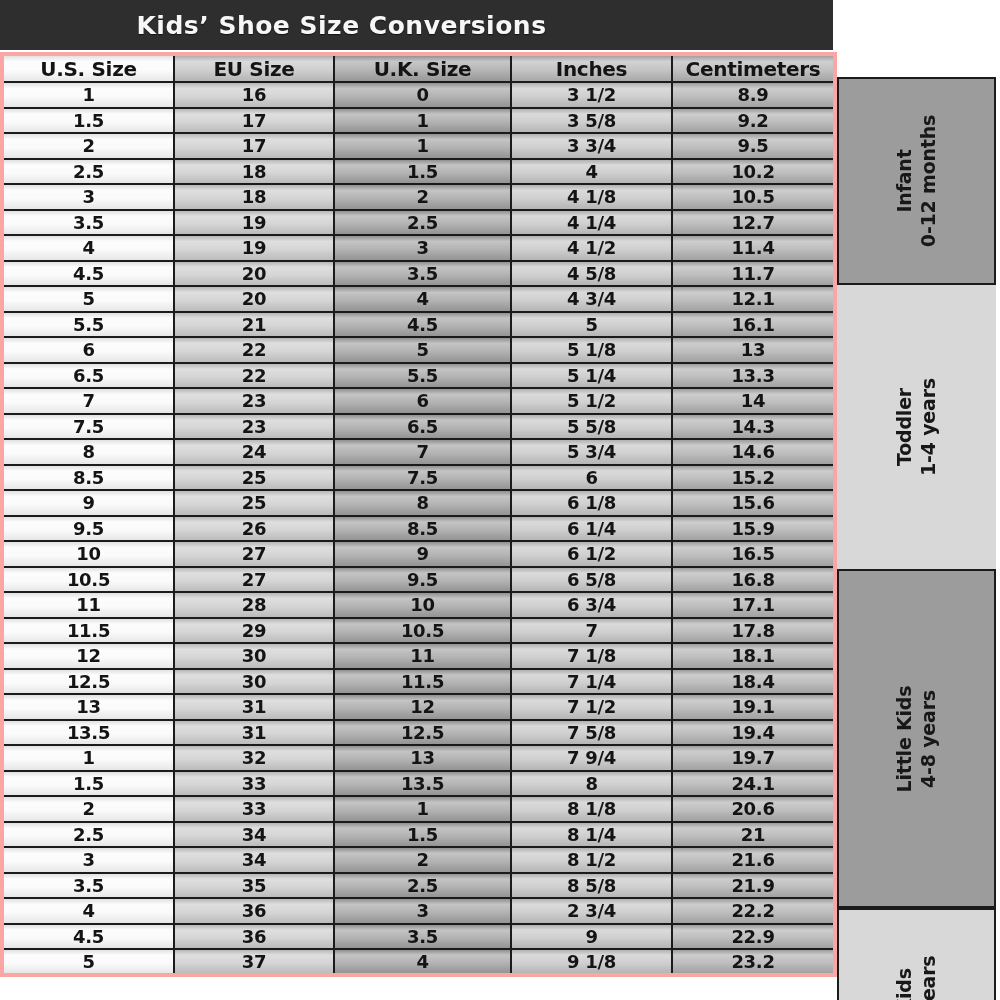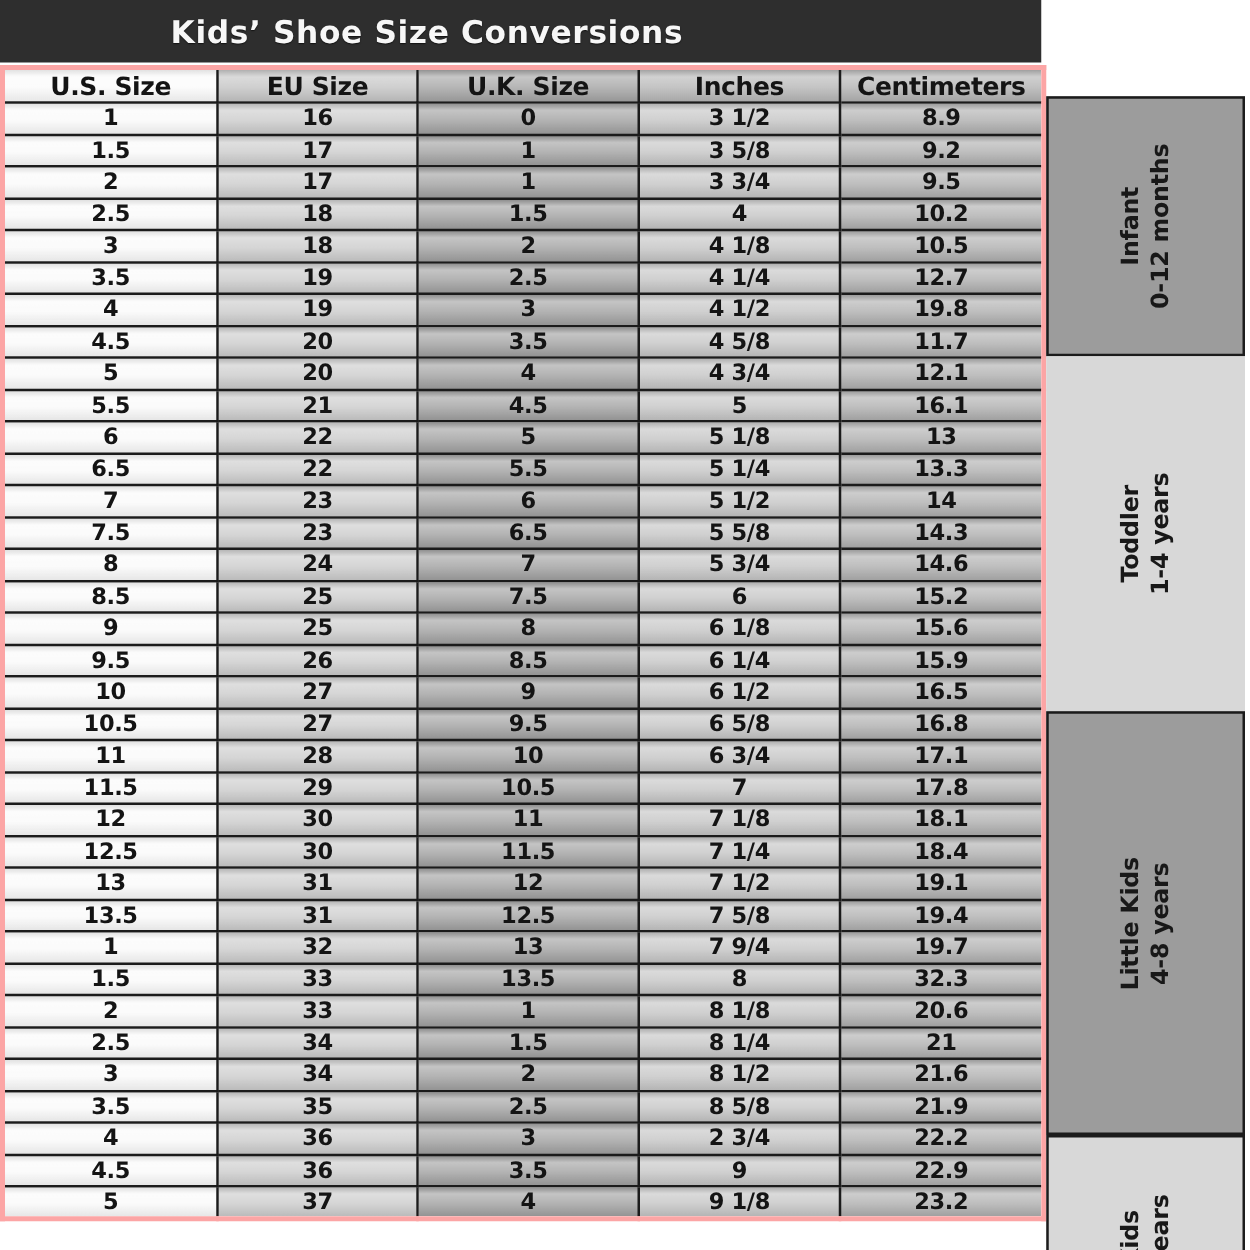--- a/index.html
+++ b/index.html
@@ -127,21 +127,21 @@
           <td class="c1">19</td>
           <td class="c2">2.5</td>
           <td class="c3">4 1/4</td>
           <td class="c4">12.7</td>
         </tr>
         <tr>
           <td class="c0">4</td>
           <td class="c1">19</td>
           <td class="c2">3</td>
           <td class="c3">4 1/2</td>
-          <td class="c4">19.8</td>
+          <td class="c4">11.4</td>
         </tr>
         <tr>
           <td class="c0">4.5</td>
           <td class="c1">20</td>
           <td class="c2">3.5</td>
           <td class="c3">4 5/8</td>
           <td class="c4">11.7</td>
         </tr>
         <tr>
           <td class="c0">5</td>
@@ -274,21 +274,21 @@
           <td class="c1">32</td>
           <td class="c2">13</td>
           <td class="c3">7 9/4</td>
           <td class="c4">19.7</td>
         </tr>
         <tr>
           <td class="c0">1.5</td>
           <td class="c1">33</td>
           <td class="c2">13.5</td>
           <td class="c3">8</td>
-          <td class="c4">32.3</td>
+          <td class="c4">24.1</td>
         </tr>
         <tr>
           <td class="c0">2</td>
           <td class="c1">33</td>
           <td class="c2">1</td>
           <td class="c3">8 1/8</td>
           <td class="c4">20.6</td>
         </tr>
         <tr>
           <td class="c0">2.5</td>

